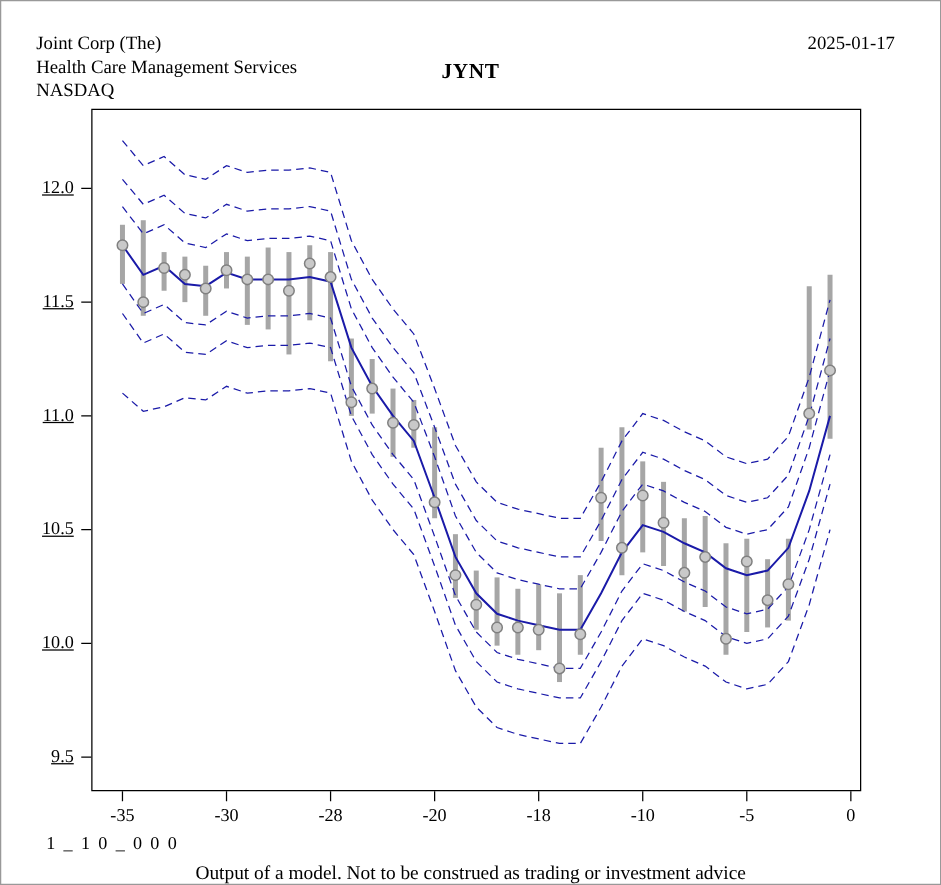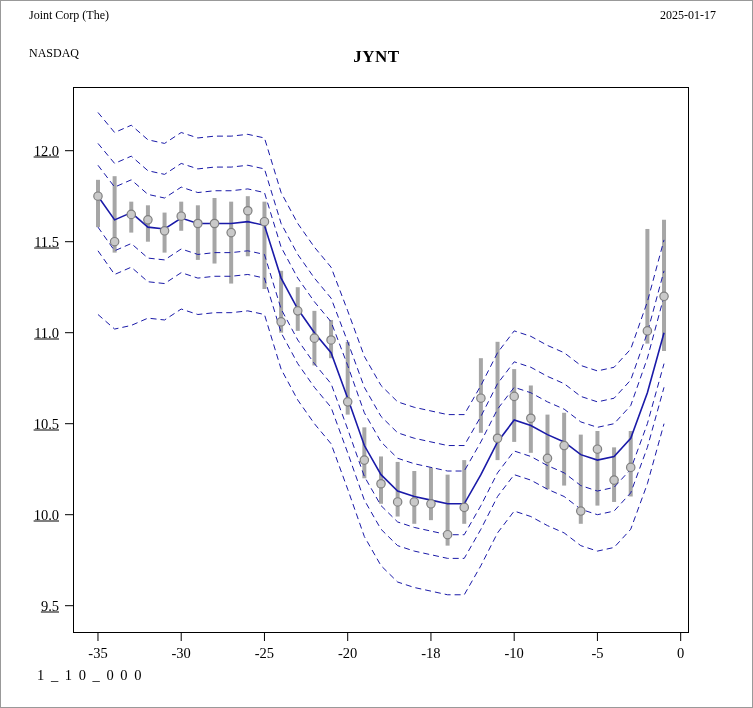--- a/index.html
+++ b/index.html
@@ -19,23 +19,24 @@
     position: absolute;
     left: 0; top: 0;
     width: 753px;
     height: 708px;
     border: 1px solid #999999;
     box-sizing: border-box;
     background: #ffffff;
   }
   .hdr {
     position: absolute;
-    font-size: 12px;
+    font-size: 15px;
     white-space: nowrap;
     line-height: 19px;
+    margin-top: 20px;
   }
   #hdr-left-1 { left: 28px; top: 5px; }
   #hdr-left-2 { left: 28px; top: 24px; }
   #hdr-left-3 { left: 28px; top: 43px; }
   #hdr-right-1 { right: 36px; top: 5px; text-align: right; }
   #hdr-right-2 { right: 36px; top: 24px; text-align: right; }
   #chart-title {
     position: absolute;
     left: 0; right: 0;
     top: 46px;
@@ -95,20 +96,21 @@
     text-align: center;
     font-size: 15.5px;
   }
 </style>
 </head>
 <body>
 
 <div id="page">
 
   <div class="hdr" id="hdr-left-1">Joint Corp (The)</div>
+  <div class="hdr" id="hdr-left-2">Health Care Management Services</div>
   <div class="hdr" id="hdr-left-3">NASDAQ</div>
   <div class="hdr" id="hdr-right-1">2025-01-17</div>
 
   <div id="chart-title">JYNT</div>
 
   <div id="plotwrap">
     <div id="plotbox"></div>
     <svg class="layer" id="chart-svg">
         <line x1="-8" y1="518.6999999999999" x2="0" y2="518.6999999999999" stroke="#000" stroke-width="1"></line>
         <line x1="-8" y1="427.69999999999993" x2="0" y2="427.69999999999993" stroke="#000" stroke-width="1"></line>
@@ -207,23 +209,24 @@
         </g>
       </svg>
   <div class="ylab" style="top: 518.7px; left: -62px; width: 48px;">9.5</div>
       <div class="ylab" style="top: 427.7px; left: -62px; width: 48px;">10.0</div>
       <div class="ylab" style="top: 336.7px; left: -62px; width: 48px;">10.5</div>
       <div class="ylab" style="top: 245.7px; left: -62px; width: 48px;">11.0</div>
       <div class="ylab" style="top: 154.7px; left: -62px; width: 48px;">11.5</div>
       <div class="ylab" style="top: 63.7px; left: -62px; width: 48px;">12.0</div>
       <div class="xlab" style="left: 24.973px; top: 558px;">-35</div>
       <div class="xlab" style="left: 108.216px; top: 558px;">-30</div>
-      <div class="xlab" style="left: 191.459px; top: 558px;">-25</div>
+      <div class="xlab" style="left: 191.459px; top: 558px;">-28</div>
       <div class="xlab" style="left: 274.703px; top: 558px;">-20</div>
       <div class="xlab" style="left: 357.946px; top: 558px;">-18</div>
       <div class="xlab" style="left: 441.189px; top: 558px;">-10</div>
       <div class="xlab" style="left: 524.432px; top: 558px;">-5</div>
       <div class="xlab" style="left: 607.676px; top: 558px;">0</div>
     </div>
 
   <div id="code-label">1 _ 1 0 _ 0 0 0</div>
+  <div id="footer">Output of a model. Not to be construed as trading or investment advice</div>
 
 </div>
 
 </body></html>

